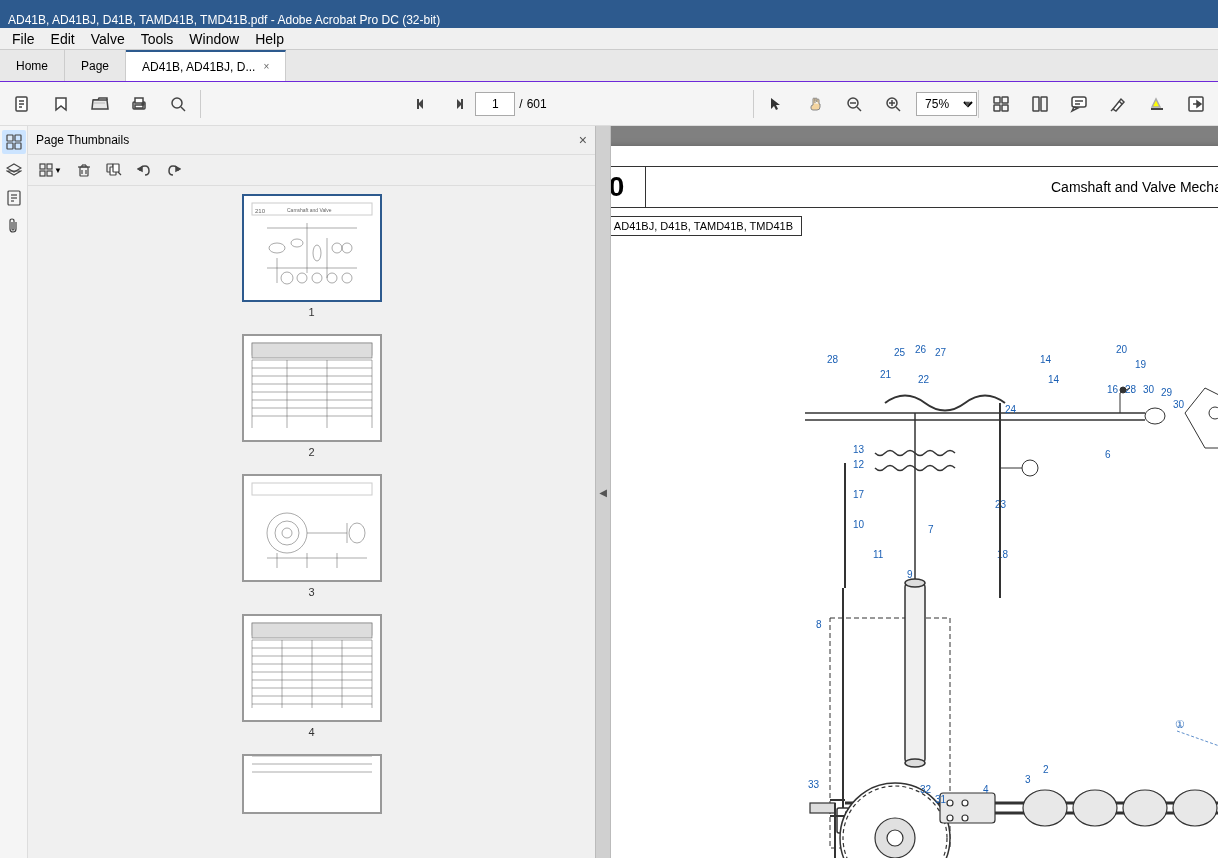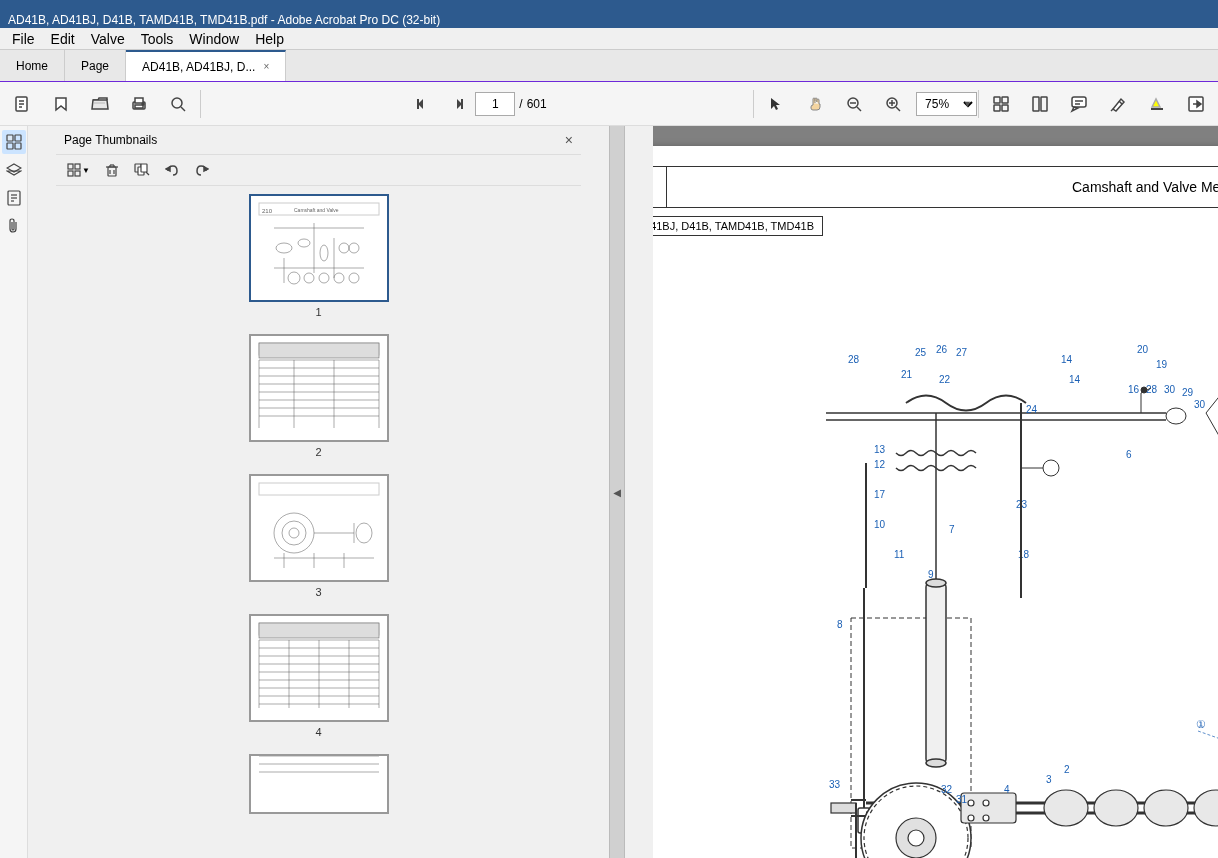--- a/index.html
+++ b/index.html
@@ -119,21 +119,20 @@
       display: flex;
       align-items: center;
       gap: 7px;
     }
 
     
     #main {
       display: flex;
       height: calc(858px - 28px - 22px - 32px - 44px);
       background: #f0f0f0;
-      gap: 28px;
     }
     #sidebar-icons {
       width: 28px;
       background: #f5f5f5;
       border-right: 1px solid #ddd;
       display: flex;
       flex-direction: column;
       align-items: center;
       padding-top: 4px;
       gap: 2px;

